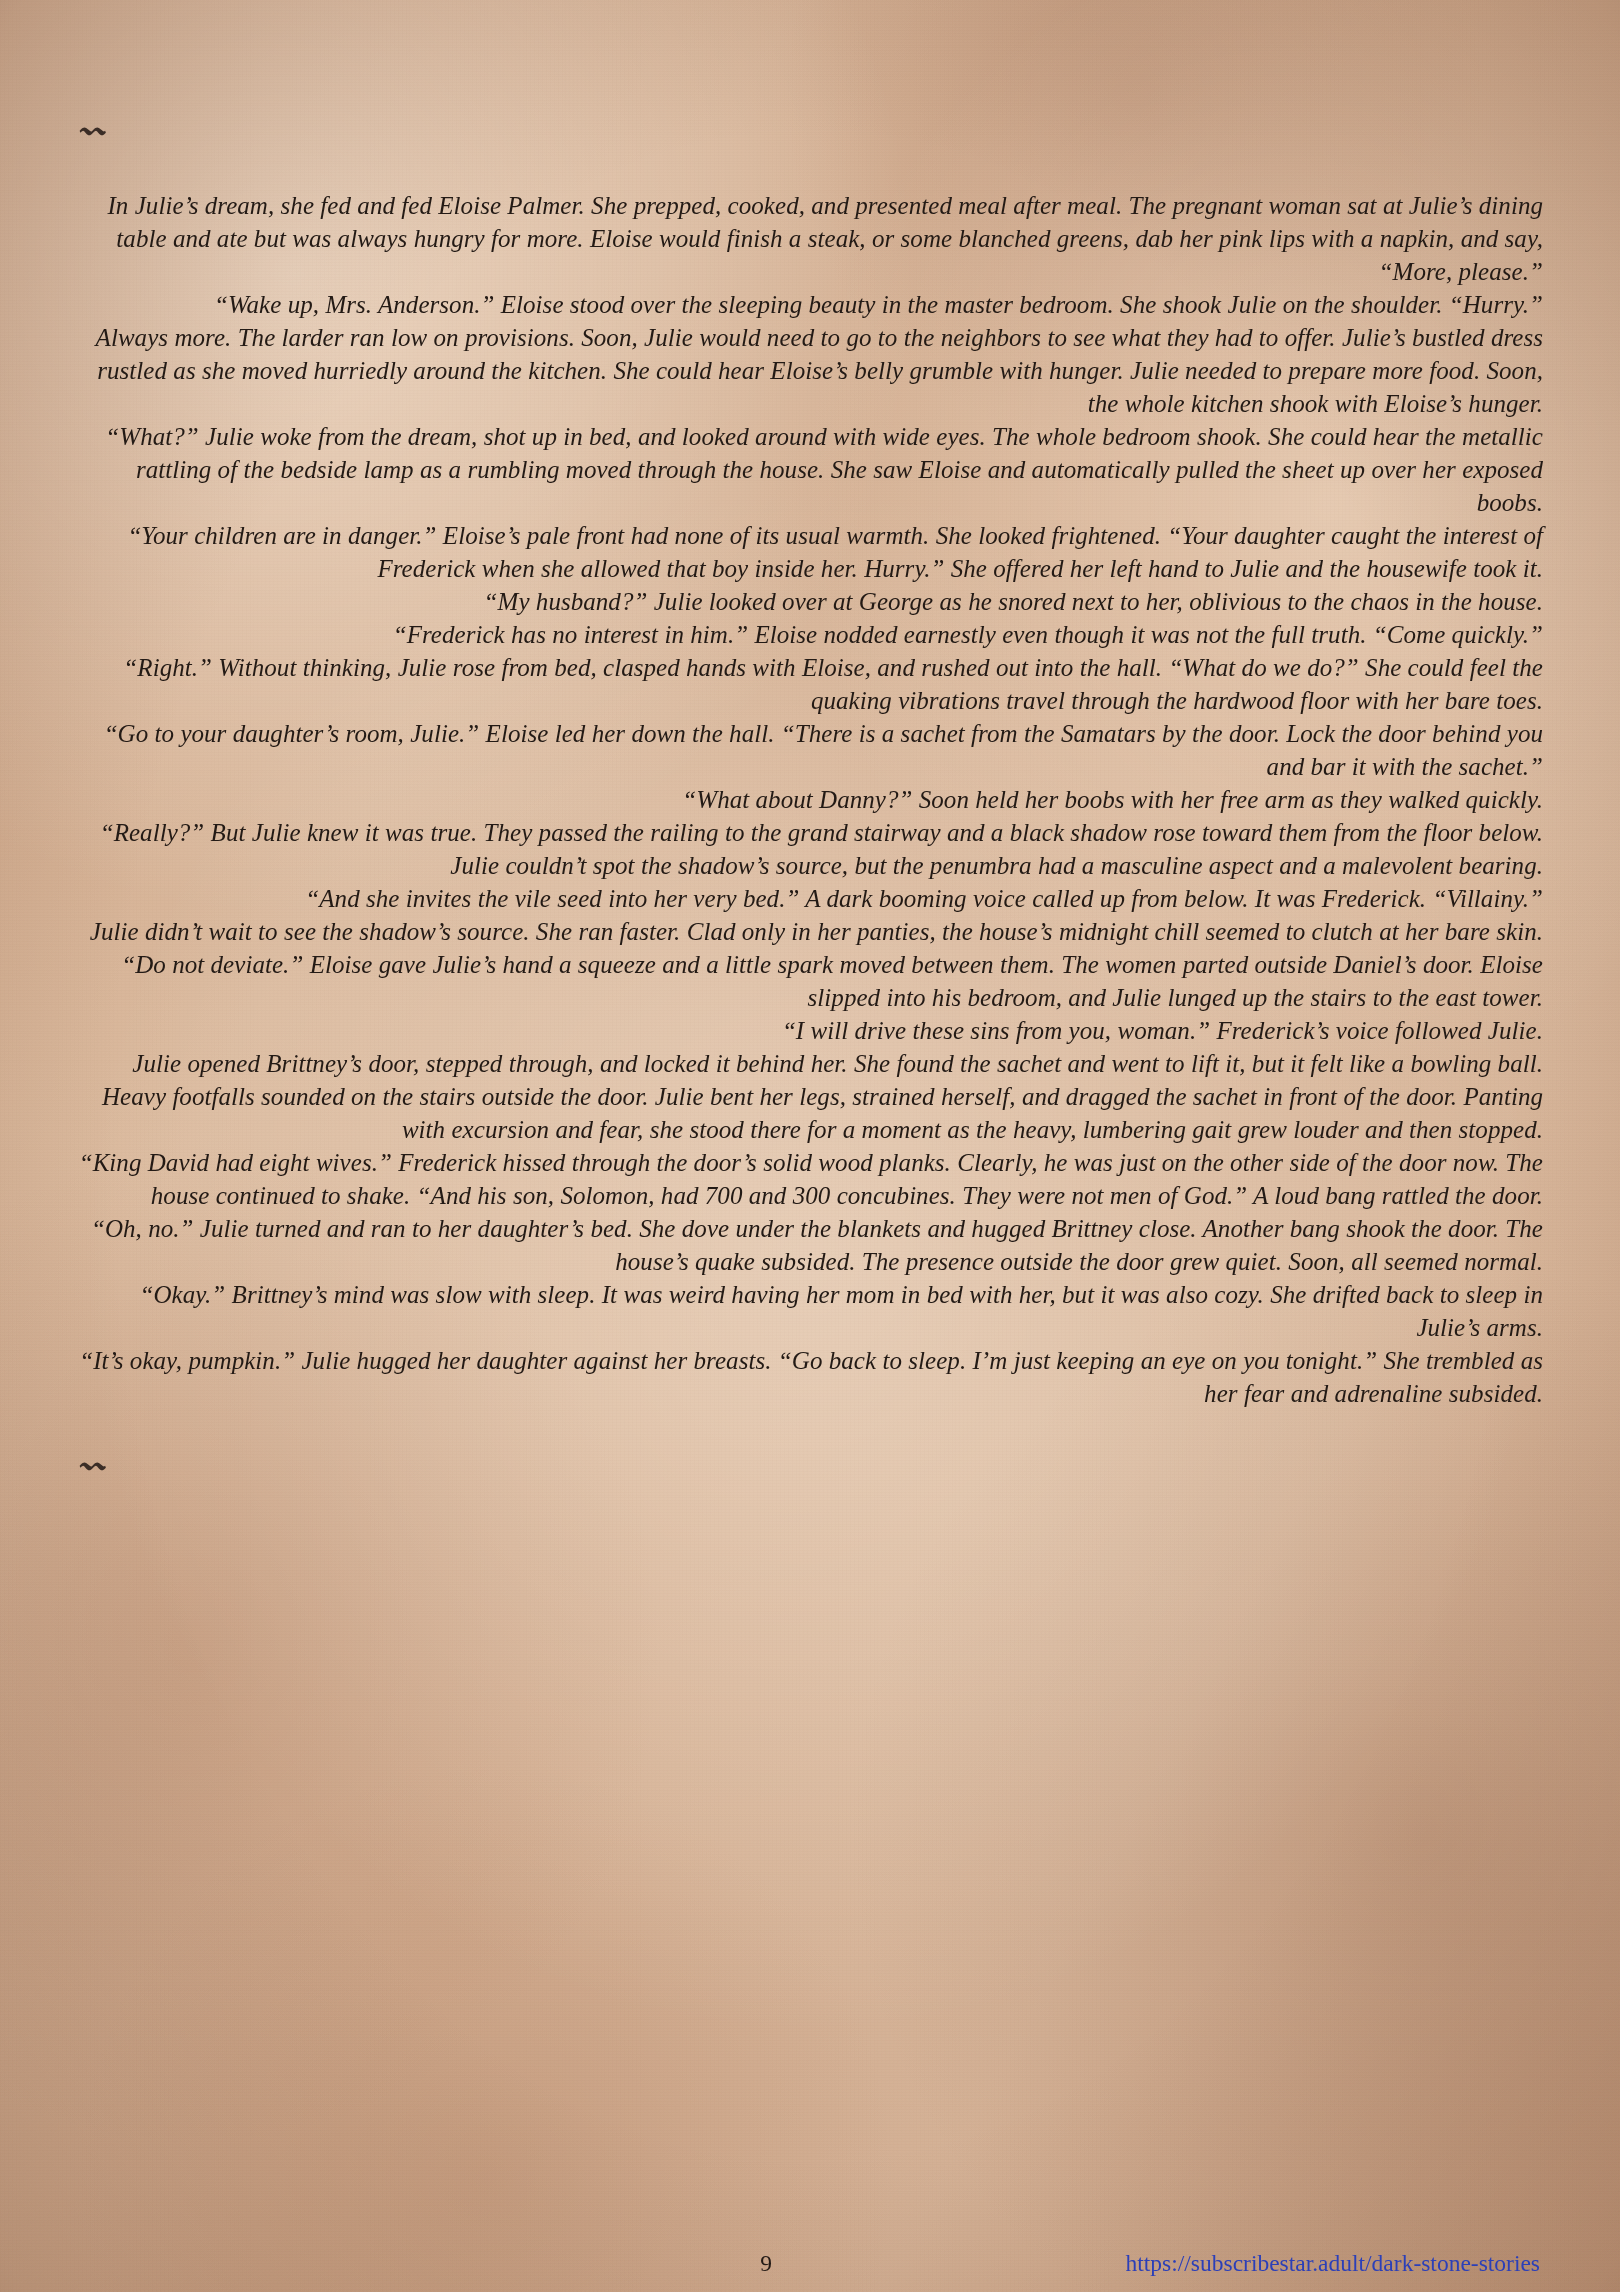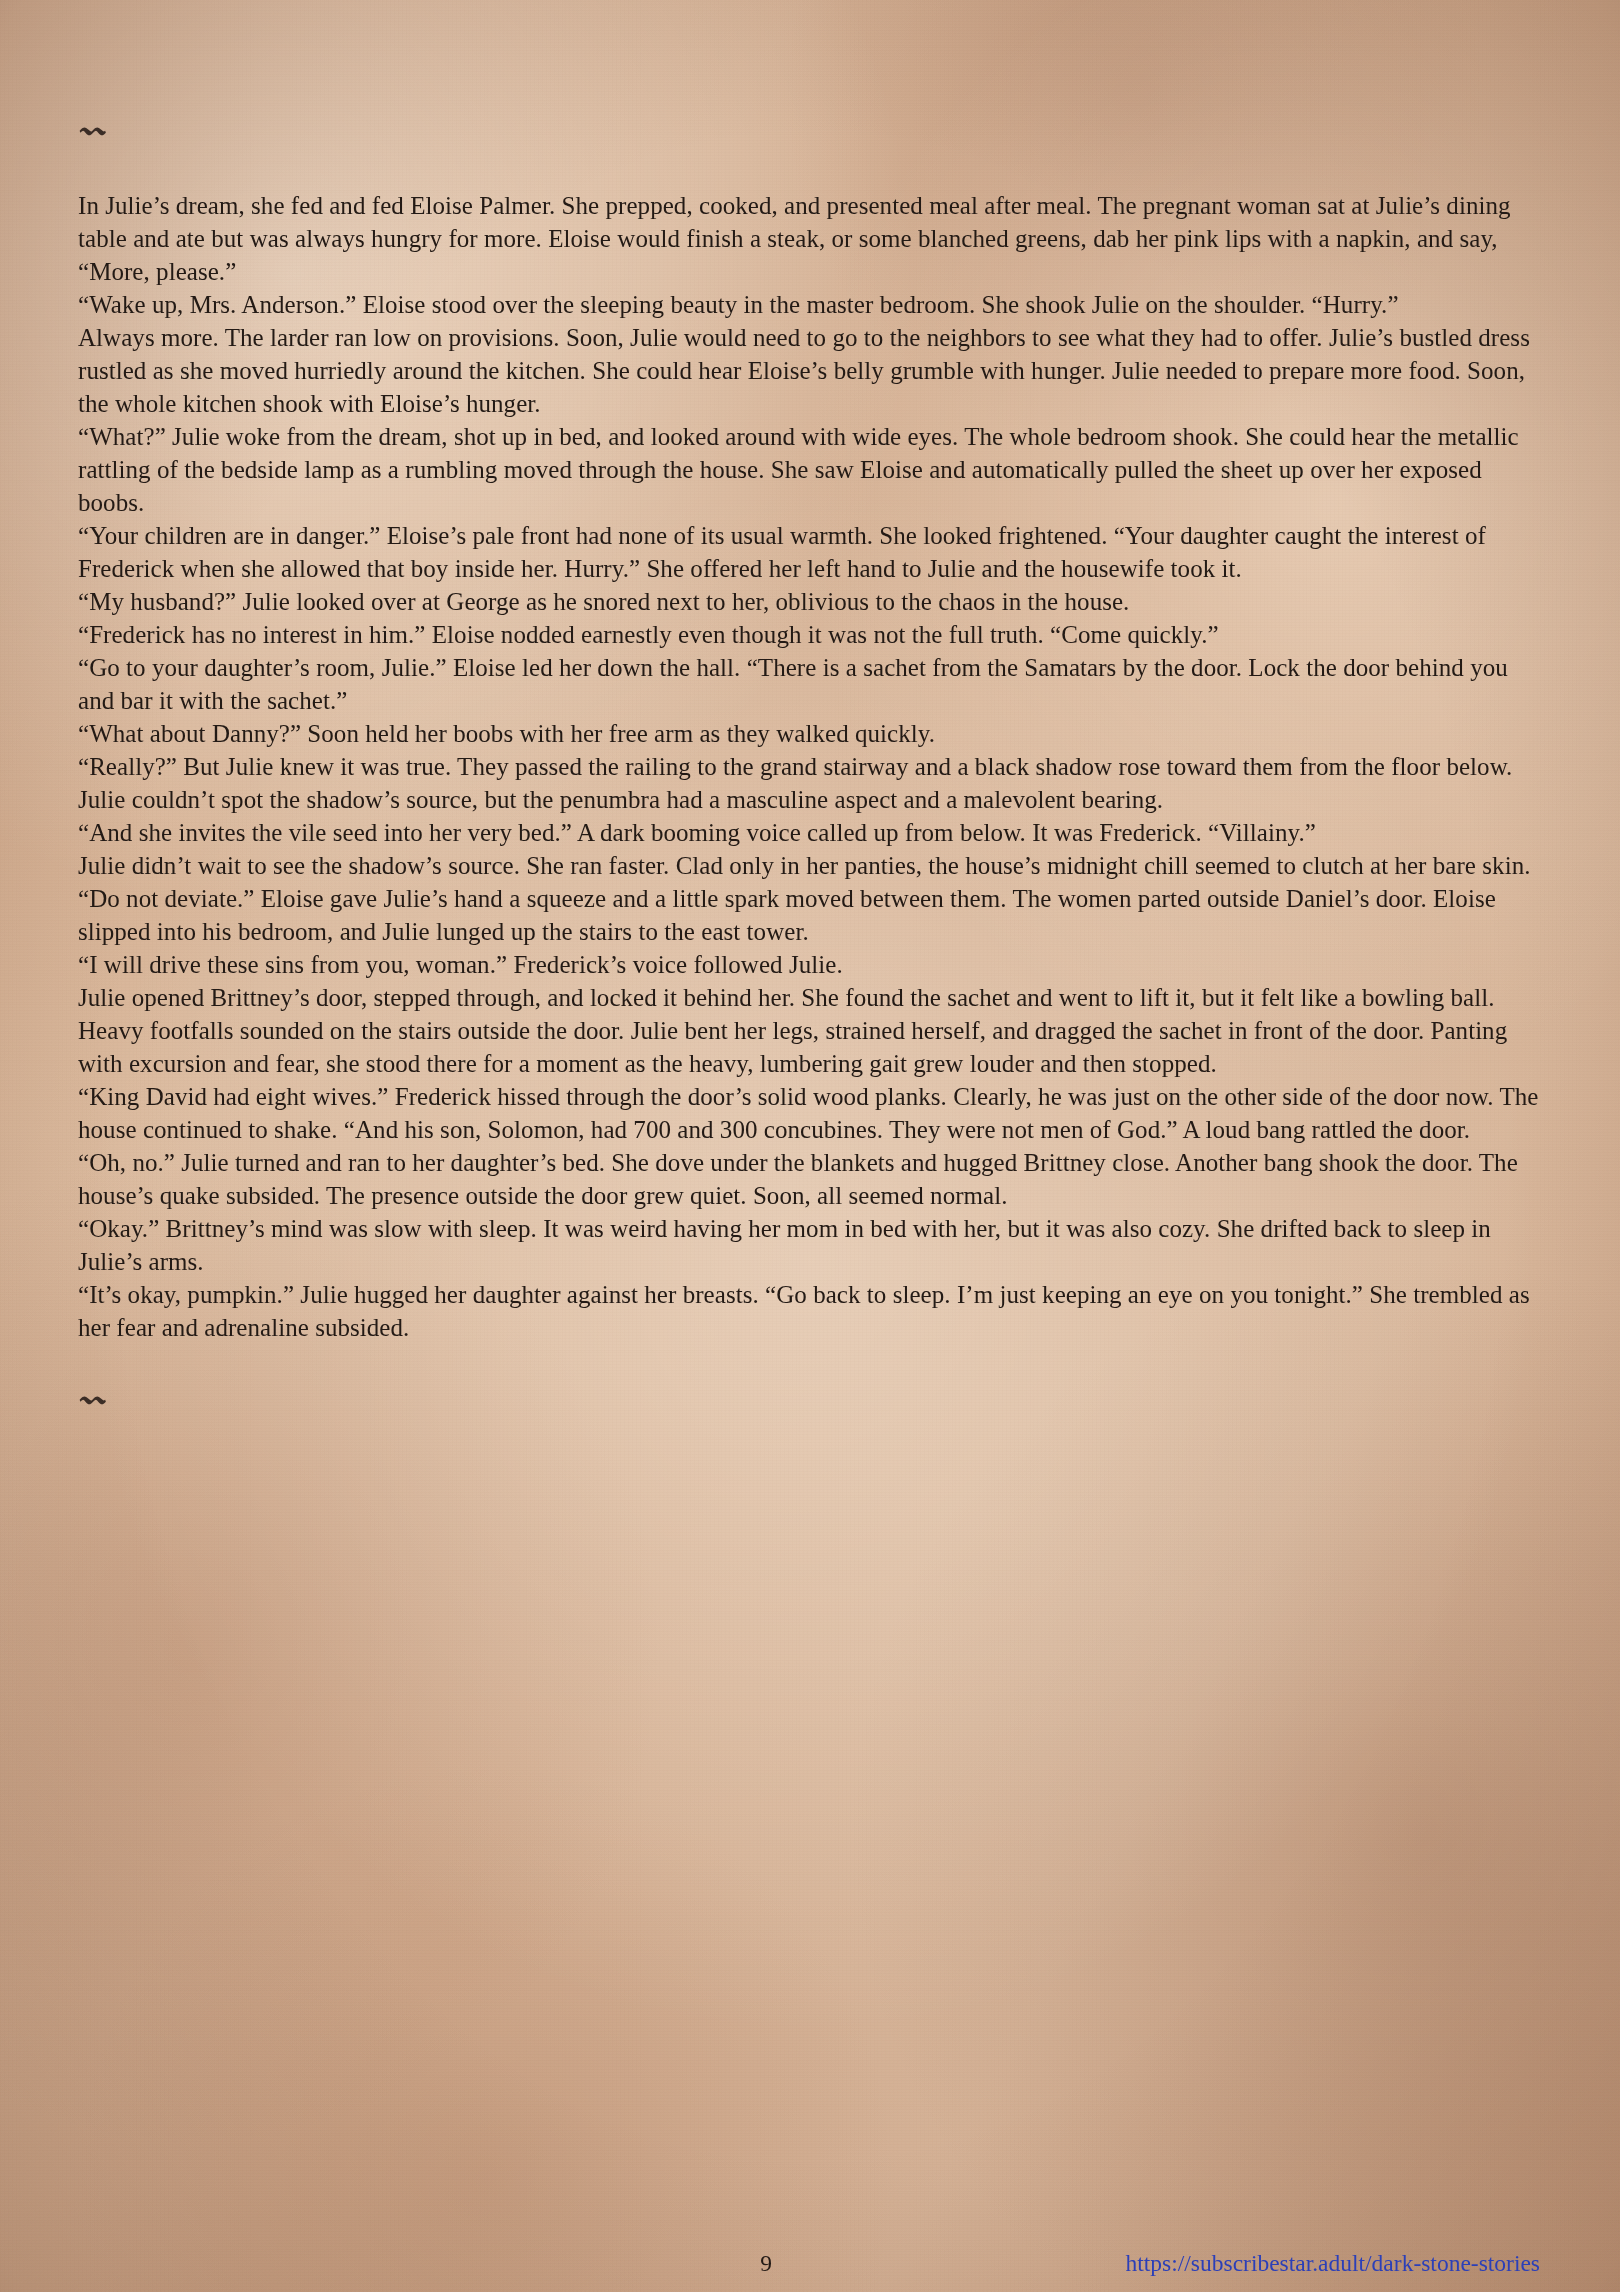--- a/index.html
+++ b/index.html
@@ -58,22 +58,23 @@
     line-height: 1;
     color: #3b2d26;
     letter-spacing: 1px;
     margin-left: 2px;
   }
   .ornament-top { margin-bottom: 45px; }
   .body-text {
     font-size: 25px;
     line-height: 33px;
     color: #231a15;
-    text-align: left;
+    text-align: right;
     letter-spacing: 0.05px;
+    font-style: italic;
   }
   .body-text p {
     margin: 0;
   }
   .ornament-bottom {
     margin-top: 43px;
   }
   .footer {
     position: absolute;
     left: 78px;
@@ -114,20 +115,21 @@
   <div class="ornament ornament-top">〰</div>
 
   <div class="body-text">
     <p>In Julie’s dream, she fed and fed Eloise Palmer. She prepped, cooked, and presented meal after meal. The pregnant woman sat at Julie’s dining table and ate but was always hungry for more. Eloise would finish a steak, or some blanched greens, dab her pink lips with a napkin, and say, “More, please.”</p>
     <p>“Wake up, Mrs. Anderson.” Eloise stood over the sleeping beauty in the master bedroom. She shook Julie on the shoulder. “Hurry.”</p>
     <p>Always more. The larder ran low on provisions. Soon, Julie would need to go to the neighbors to see what they had to offer. Julie’s bustled dress rustled as she moved hurriedly around the kitchen. She could hear Eloise’s belly grumble with hunger. Julie needed to prepare more food. Soon, the whole kitchen shook with Eloise’s hunger.</p>
     <p>“What?” Julie woke from the dream, shot up in bed, and looked around with wide eyes. The whole bedroom shook. She could hear the metallic rattling of the bedside lamp as a rumbling moved through the house. She saw Eloise and automatically pulled the sheet up over her exposed boobs.</p>
     <p>“Your children are in danger.” Eloise’s pale front had none of its usual warmth. She looked frightened. “Your daughter caught the interest of Frederick when she allowed that boy inside her. Hurry.” She offered her left hand to Julie and the housewife took it.</p>
     <p>“My husband?” Julie looked over at George as he snored next to her, oblivious to the chaos in the house.</p>
     <p>“Frederick has no interest in him.” Eloise nodded earnestly even though it was not the full truth. “Come quickly.”</p>
+    <p>“Right.” Without thinking, Julie rose from bed, clasped hands with Eloise, and rushed out into the hall. “What do we do?” She could feel the quaking vibrations travel through the hardwood floor with her bare toes.</p>
     <p>“Go to your daughter’s room, Julie.” Eloise led her down the hall. “There is a sachet from the Samatars by the door. Lock the door behind you and bar it with the sachet.”</p>
     <p>“What about Danny?” Soon held her boobs with her free arm as they walked quickly.</p>
     <p>“Really?” But Julie knew it was true. They passed the railing to the grand stairway and a black shadow rose toward them from the floor below. Julie couldn’t spot the shadow’s source, but the penumbra had a masculine aspect and a malevolent bearing.</p>
     <p>“And she invites the vile seed into her very bed.” A dark booming voice called up from below. It was Frederick. “Villainy.”</p>
     <p>Julie didn’t wait to see the shadow’s source. She ran faster. Clad only in her panties, the house’s midnight chill seemed to clutch at her bare skin.</p>
     <p>“Do not deviate.” Eloise gave Julie’s hand a squeeze and a little spark moved between them. The women parted outside Daniel’s door. Eloise slipped into his bedroom, and Julie lunged up the stairs to the east tower.</p>
     <p>“I will drive these sins from you, woman.” Frederick’s voice followed Julie.</p>
     <p>Julie opened Brittney’s door, stepped through, and locked it behind her. She found the sachet and went to lift it, but it felt like a bowling ball. Heavy footfalls sounded on the stairs outside the door. Julie bent her legs, strained herself, and dragged the sachet in front of the door. Panting with excursion and fear, she stood there for a moment as the heavy, lumbering gait grew louder and then stopped.</p>
     <p>“King David had eight wives.” Frederick hissed through the door’s solid wood planks. Clearly, he was just on the other side of the door now. The house continued to shake. “And his son, Solomon, had 700 and 300 concubines. They were not men of God.” A loud bang rattled the door.</p>
     <p>“Oh, no.” Julie turned and ran to her daughter’s bed. She dove under the blankets and hugged Brittney close. Another bang shook the door. The house’s quake subsided. The presence outside the door grew quiet. Soon, all seemed normal.</p>

